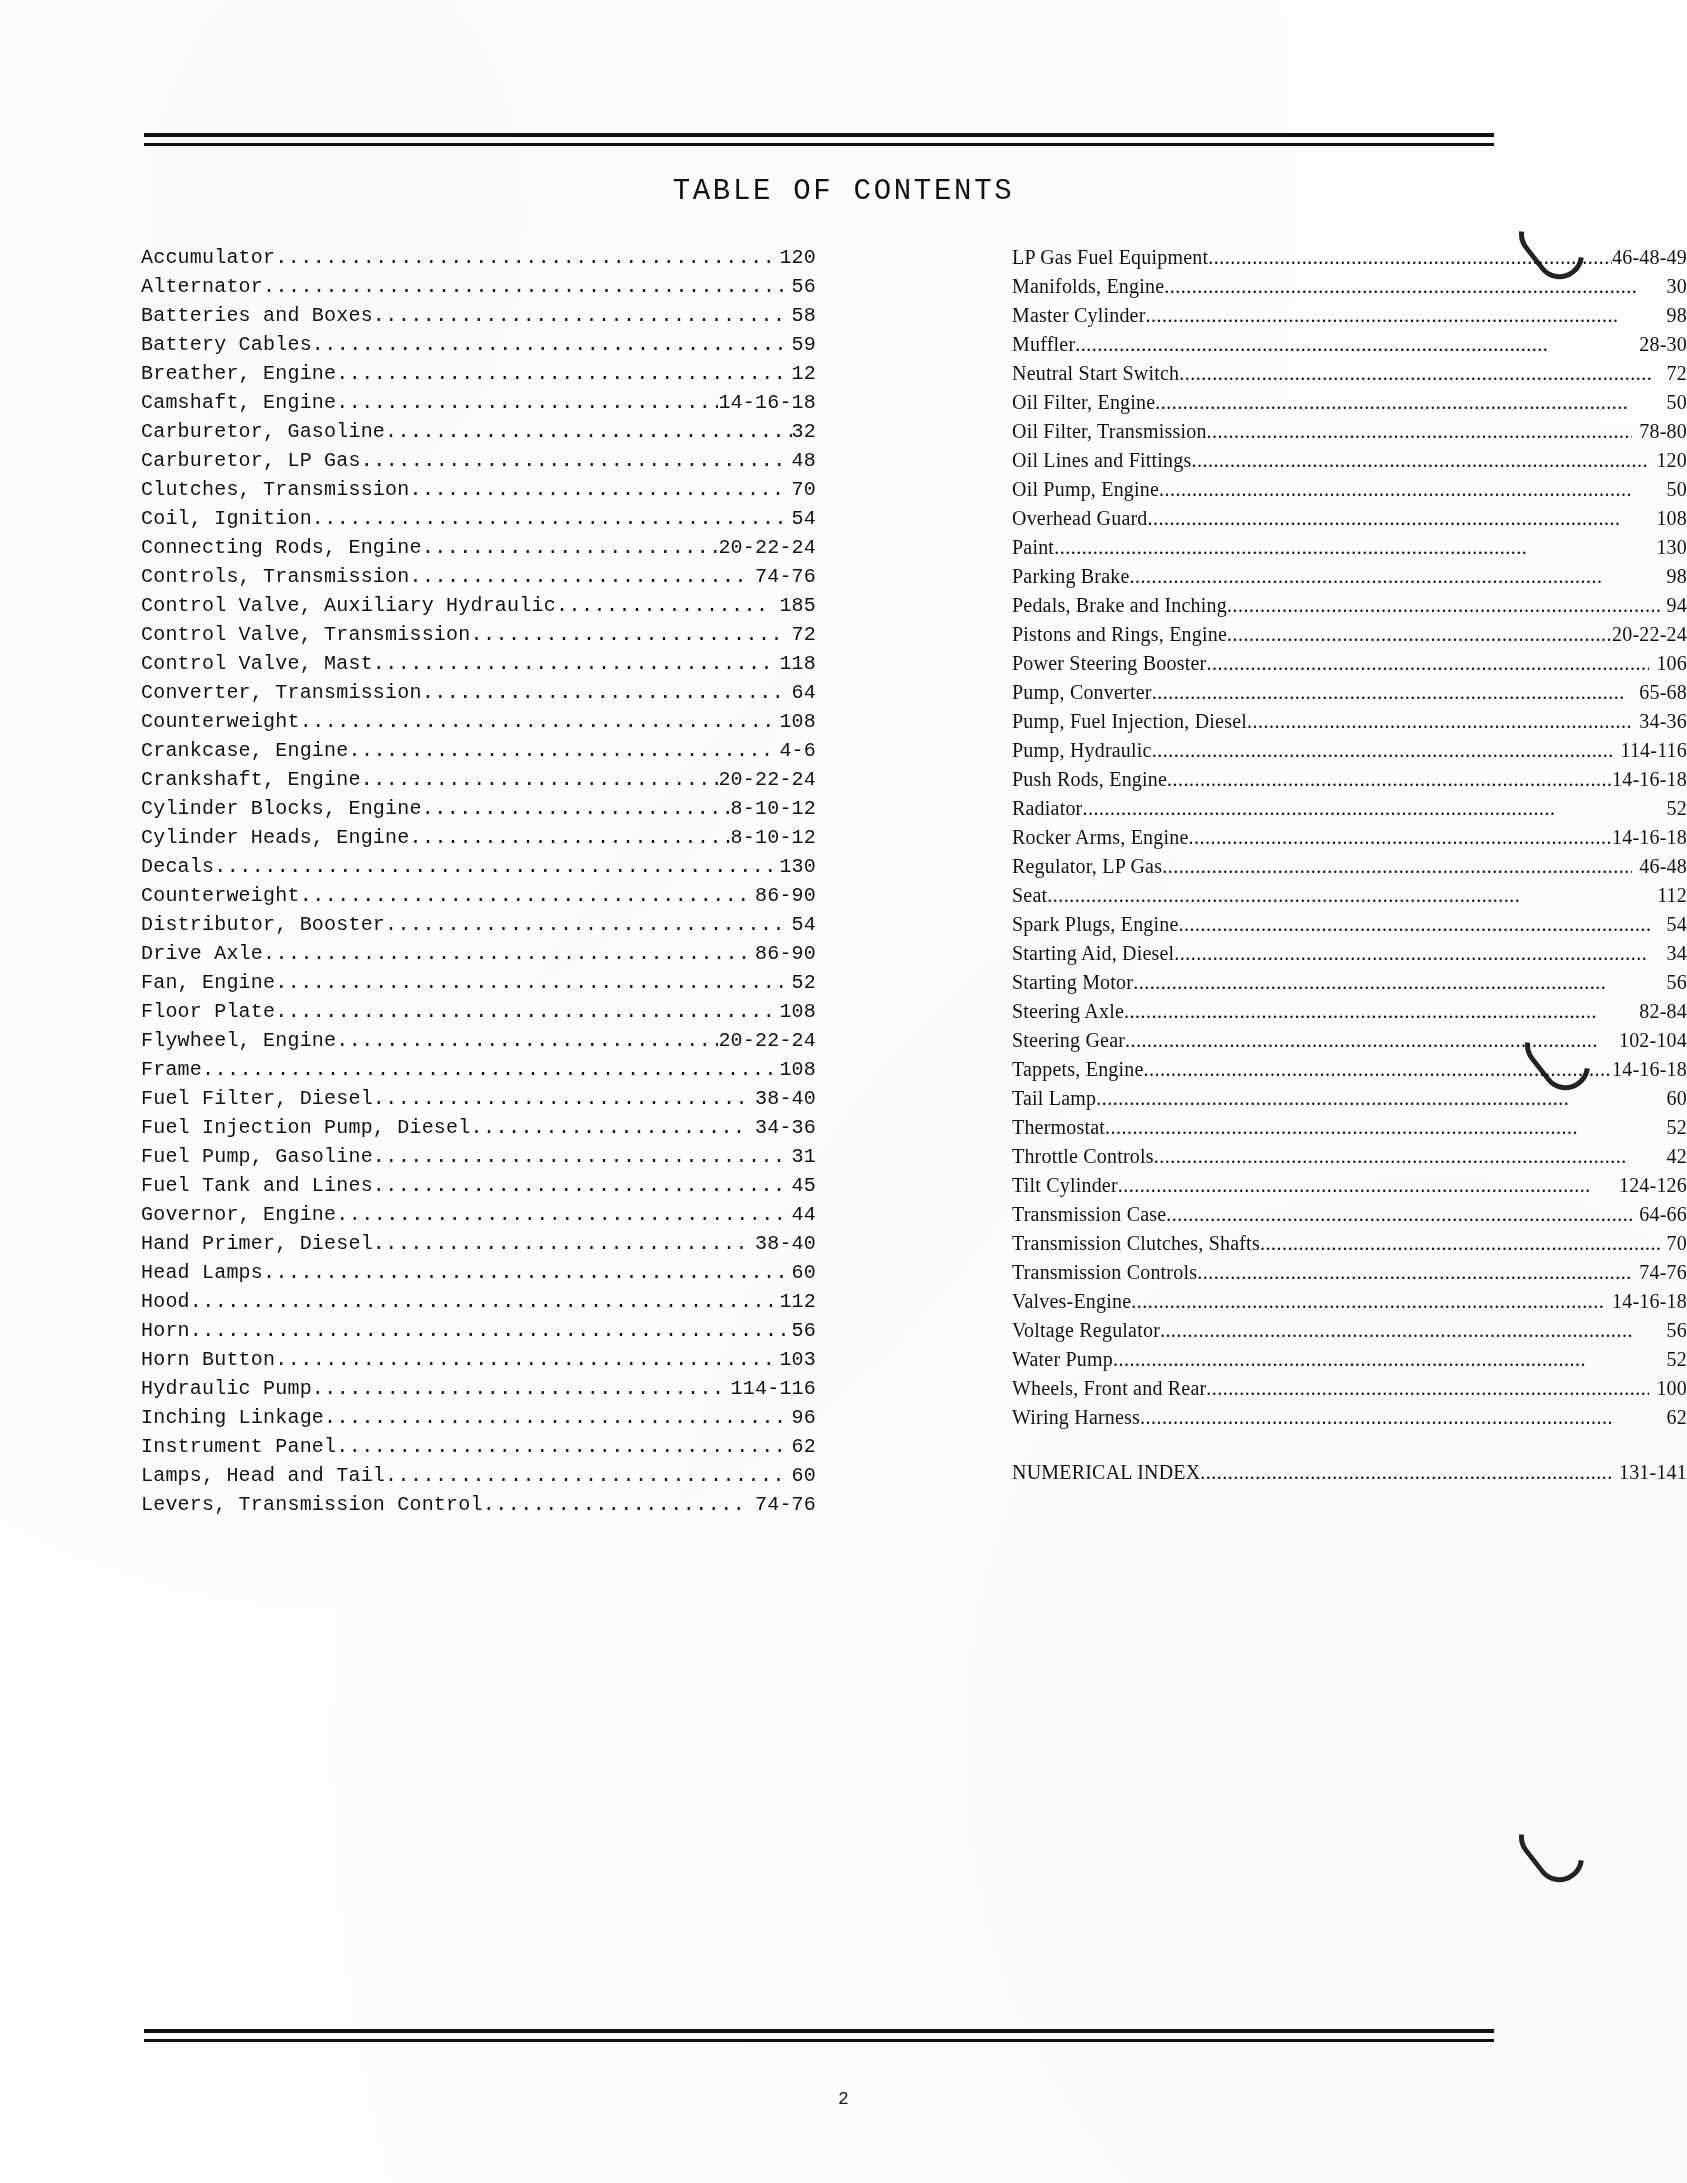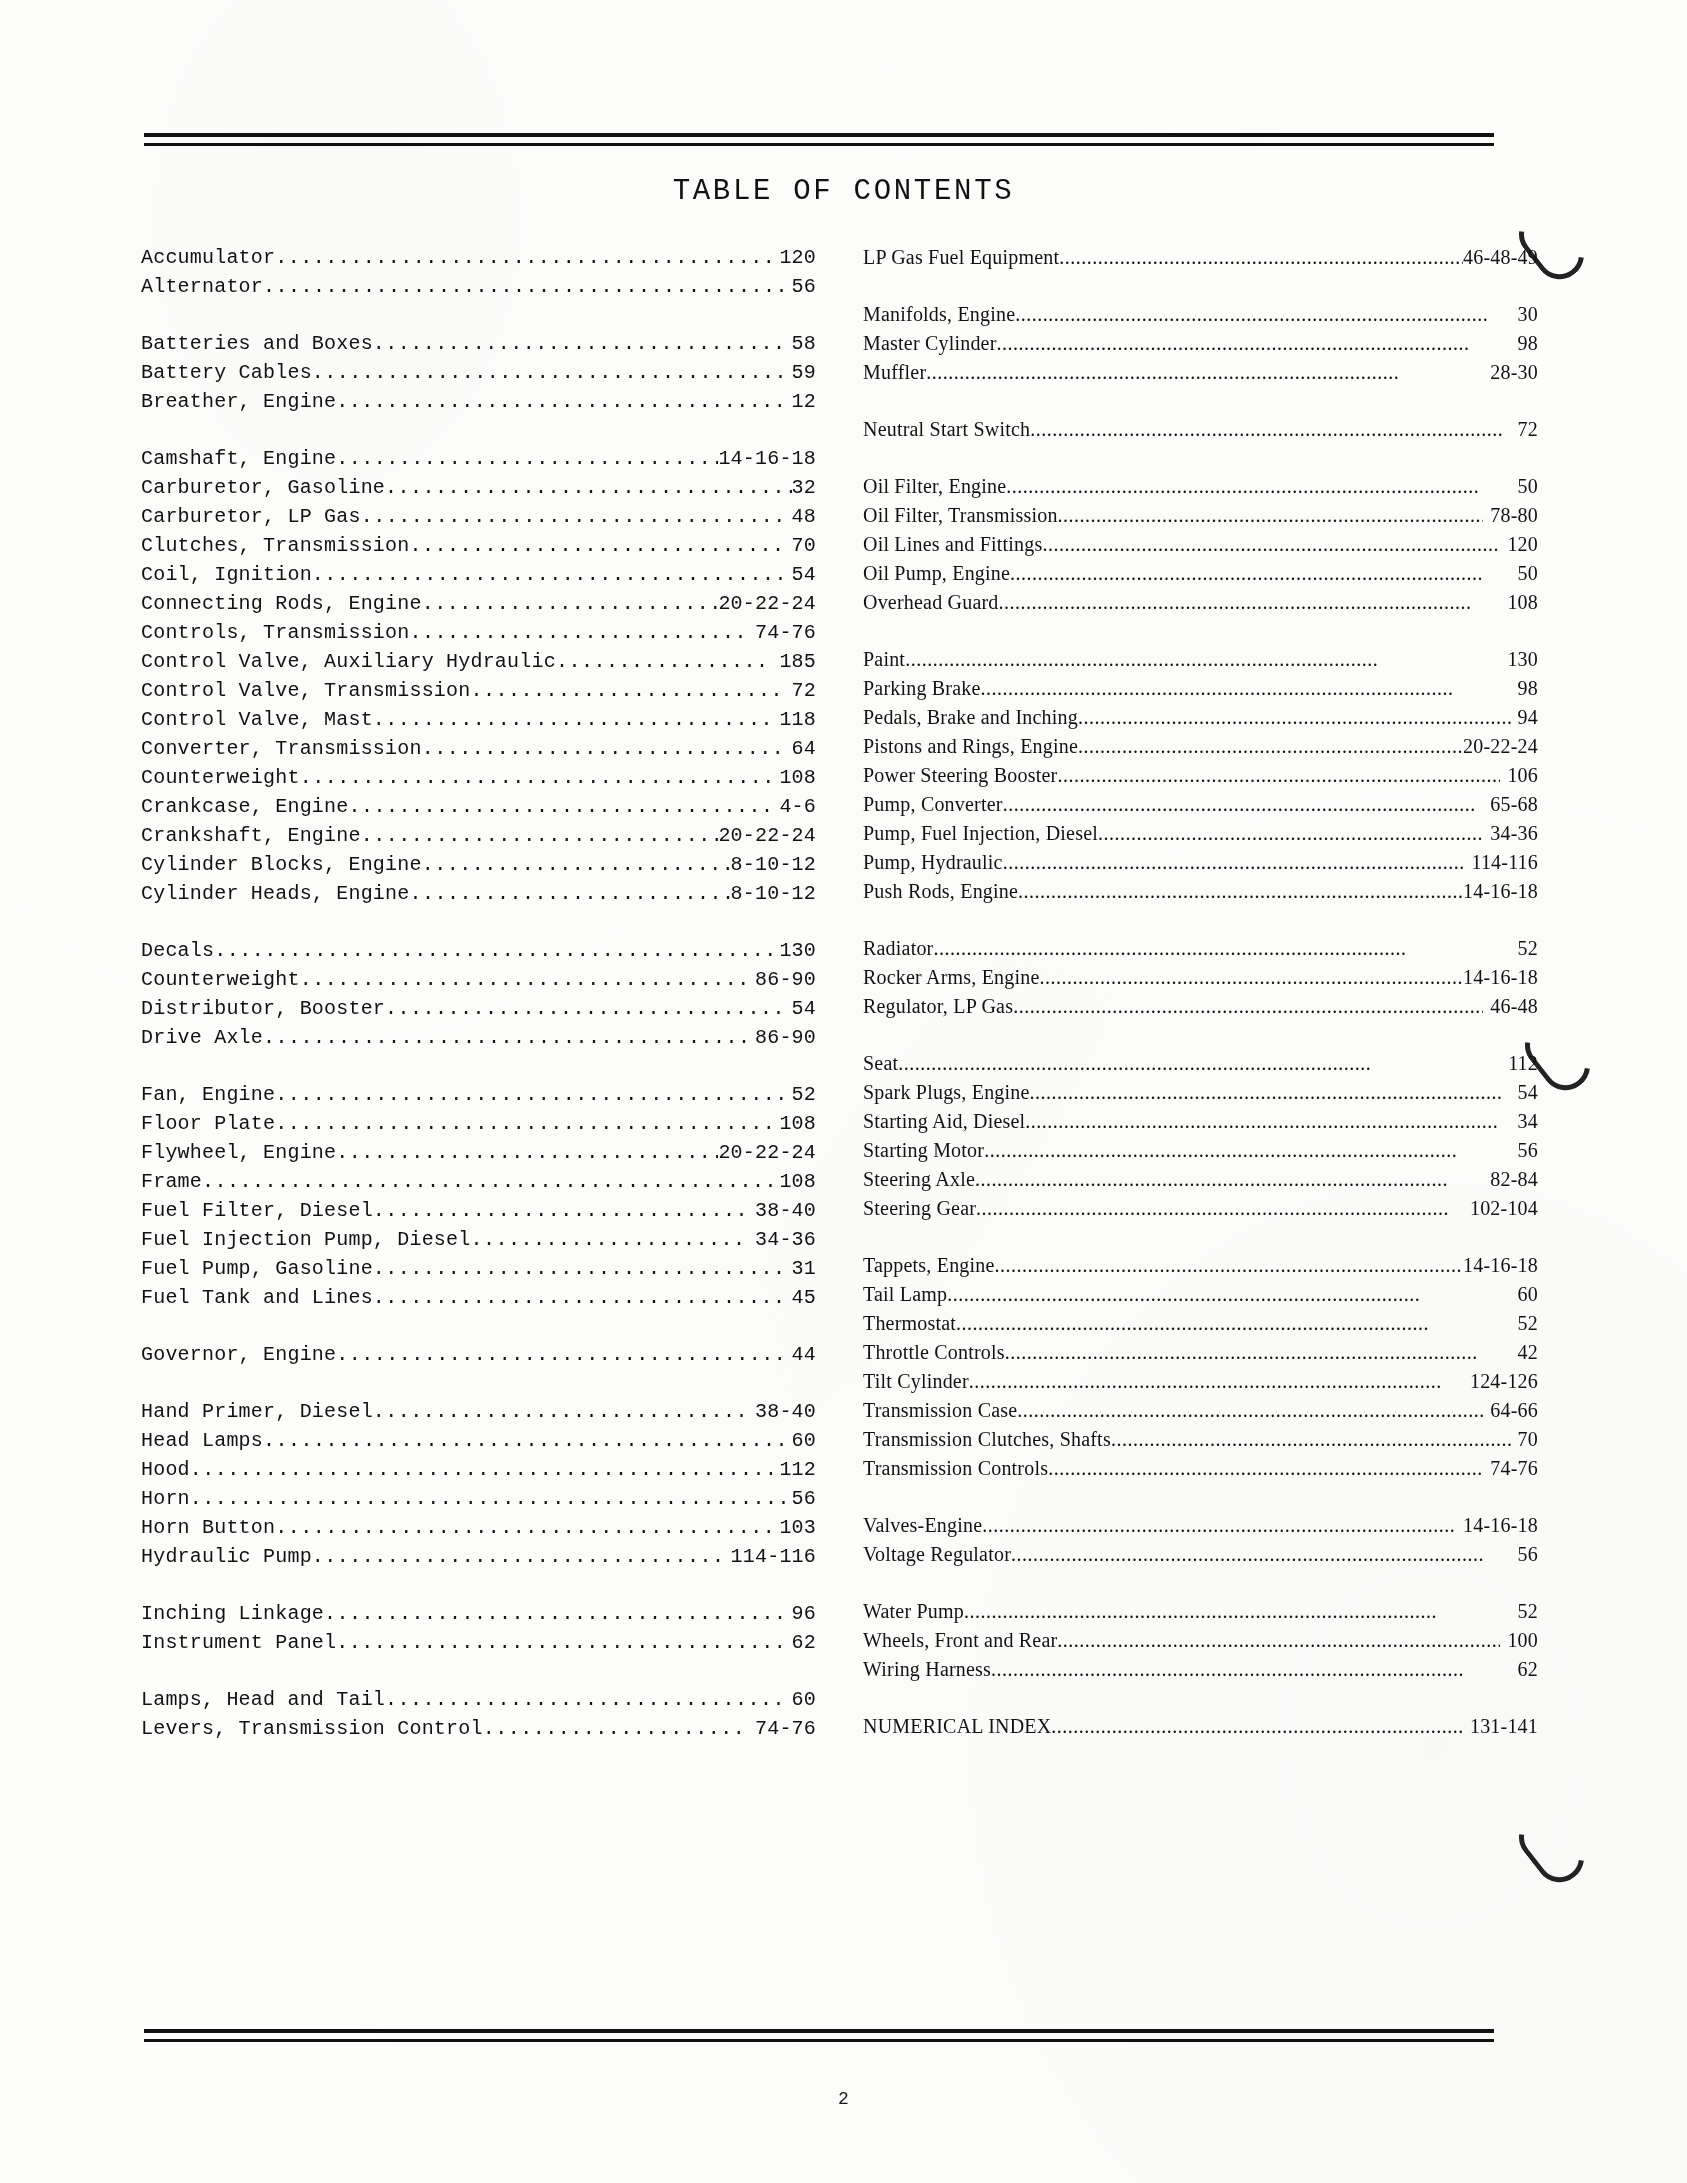--- a/index.html
+++ b/index.html
@@ -58,32 +58,32 @@
     color: #111;
   }
 
   
   .columns {
     position: absolute;
     top: 243px;
     left: 0;
     width: 1687px;
     display: flex;
-    justify-content: flex-start;
+    justify-content: space-between;
   }
   .col {
     width: 675px;
     flex: 0 0 675px;
   }
   .col.left { margin-left: 141px; }
   .col.right { margin-left: 47px; font-family: Liberation Serif, serif; }
 
   
   .group { margin-bottom: 0; }
-  .group + .group { margin-top: 28px; }
+  .group + .group { }
 
   .entry {
     display: flex;
     align-items: baseline;
     font-size: 20px;
     line-height: 29px;
     white-space: nowrap;
     color: #121212;
   }
   .entry .label {

